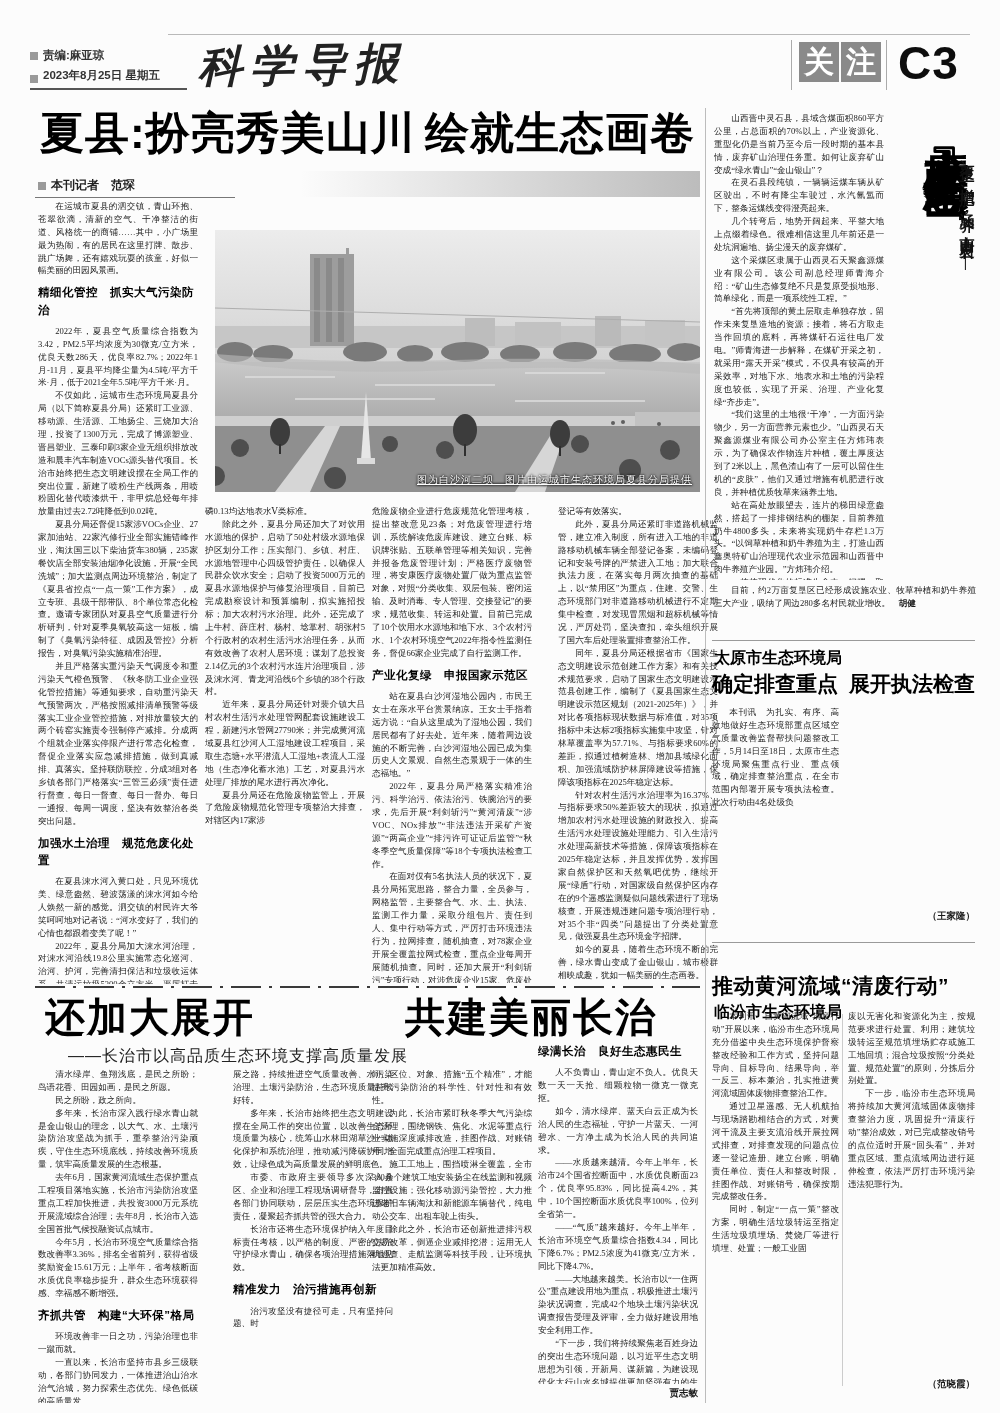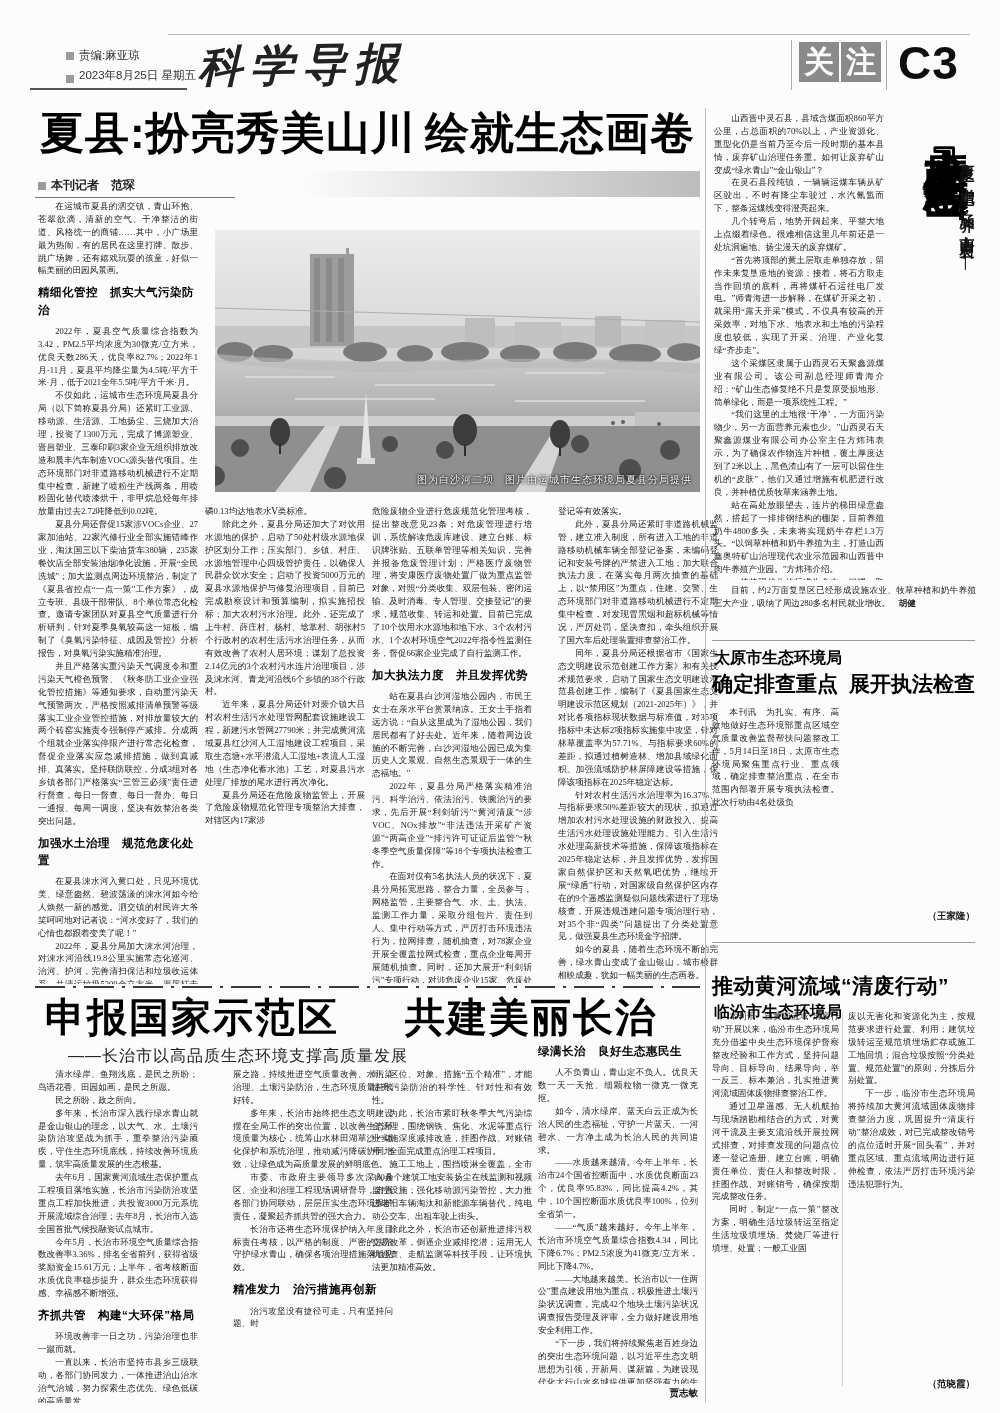--- a/index.html
+++ b/index.html
@@ -1,22 +1,22 @@
 <!DOCTYPE html>
 <html><head>
 <meta charset="utf-8">
 <style>
   html,body{margin:0;padding:0;background:#e9e9e9;}
   .page{position:relative;width:1000px;height:1413px;background:#fcfcfc;margin:0 auto;overflow:hidden;
         font-family:"Liberation Serif","DejaVu Serif",serif;color:#1a1a1a;}
   .abs{position:absolute;}
   
   .top-rule{left:168px;top:34px;width:802px;height:1px;background:#b9b9b9;}
-  .hdr-line{font-size:11.5px;font-weight:normal;color:#333;display:flex;align-items:center;gap:5px;
-            font-family:"Liberation Sans","DejaVu Sans",sans-serif;margin-left:36px;}
+  .hdr-line{font-size:11.5px;font-weight:bold;color:#333;display:flex;align-items:center;gap:5px;
+            font-family:"Liberation Sans","DejaVu Sans",sans-serif;}
   .sq{width:8px;height:8px;background:#9a9a9a;display:inline-block;flex:0 0 auto;}
   .hdr-underline{left:30px;top:88px;width:157px;height:2px;background:#555;}
   .masthead{left:198px;top:36px;font-size:44px;font-weight:bold;font-style:italic;letter-spacing:8px;
             color:#222;transform:rotate(-1deg);font-family:"Liberation Serif","DejaVu Serif",serif;}
   .vline{width:1px;background:#aaa;}
   .edition-box{width:40px;height:40px;background:#8a8a8a;color:#fff;font-weight:900;font-size:30px;
                display:flex;align-items:center;justify-content:center;
                font-family:"Liberation Sans","DejaVu Sans",sans-serif;}
   .page-no{left:898px;top:36px;font-size:46px;font-weight:bold;color:#0d0d0d;
            font-family:"Liberation Sans","DejaVu Sans",sans-serif;letter-spacing:1px;}
@@ -31,21 +31,21 @@
   
   .col{overflow:hidden;font-size:8.6px;line-height:1.5;text-align:justify;color:#1c1c1c;}
   .col p{margin:0;text-indent:2em;}
   .col p.cont{text-indent:0;}
   .col h3{margin:7px 0 6px 0;text-align:left;font-size:11.5px;font-weight:900;color:#000;
           font-family:"Liberation Sans","DejaVu Sans",sans-serif;letter-spacing:0.5px;}
   
   .photo{left:215px;top:230px;width:485px;height:262px;background:#d8d8d8;}
   .photo svg{display:block;}
   .photo-caption{position:absolute;right:8px;bottom:5px;color:#fff;font-size:10px;letter-spacing:1px;
-                 text-shadow:0 0 3px #000,0 0 2px #000;font-family:"Liberation Sans","DejaVu Sans",sans-serif;}
+                 text-shadow:0 0 3px #000,0 0 2px #000;font-family:"Liberation Sans","DejaVu Sans",sans-serif;text-decoration:underline;}
   
   .dashdot{height:2px;background-image:repeating-linear-gradient(90deg,#3a3a3a 0 30px,transparent 30px 38px,#3a3a3a 38px 41px,transparent 41px 49px);}
   .vrule-main{left:705px;top:108px;width:1px;height:1295px;background:#bcbcbc;}
   .hrule{height:1px;background:#9a9a9a;}
   
   .mine-vert{left:884px;top:112px;width:92px;height:530px;writing-mode:vertical-rl;display:flex;gap:8px;}
   .mine-kicker{font-size:15px;letter-spacing:3px;color:#111;font-weight:bold;}
   .mine-head{font-size:45px;font-weight:900;letter-spacing:3px;color:#000;
              font-family:"Liberation Serif","DejaVu Serif",serif;}
   
@@ -96,21 +96,21 @@
     <span class="sq"></span>
     <span>本刊记者　范琛</span>
   </div>
   <div class="abs byline-underline"></div>
   <div class="abs byline-grad"></div>
 
   <div class="abs col" style="left:38px;top:200px;width:160px;height:784px;">
       <p>在运城市夏县的泗交镇，青山环抱、苍翠欲滴，清新的空气、干净整洁的街道、风格统一的商铺……其中，小广场里最为热闹，有的居民在这里打牌、散步、跳广场舞，还有嬉戏玩耍的孩童，好似一幅美丽的田园风景画。</p>
       <h3>精细化管控　抓实大气污染防治</h3>
       <p>2022年，夏县空气质量综合指数为3.42，PM2.5平均浓度为30微克/立方米，优良天数286天，优良率82.7%；2022年1月-11月，夏县平均降尘量为4.5吨/平方千米·月，低于2021全年5.5吨/平方千米·月。</p>
-      <p>不仅如此，运城市生态环境局夏县分局（以下简称夏县分局）还紧盯工业源、移动源、生活源、工地扬尘、三烧加大治理，投资了1300万元，完成了博源塑业、晋昌塑业、三泰印刷3家企业无组织排放改造和晨丰汽车制造VOCs源头替代项目。生态环境部门对非道路移动机械进行不定期集中检查，新建了喷粉生产线两条，用喷粉固化替代喷漆烘干，非甲烷总烃每年排放量由过去2.72吨降低到0.02吨。</p>
+      <p>不仅如此，运城市生态环境局夏县分局（以下简称夏县分局）还紧盯工业源、移动源、生活源、工地扬尘、三烧加大治理，投资了1300万元，完成了博源塑业、晋昌塑业、三泰印刷3家企业无组织排放改造和晨丰汽车制造VOCs源头替代项目。长治市始终把生态文明建设摆在全局工作的突出位置，新建了喷粉生产线两条，用喷粉固化替代喷漆烘干，非甲烷总烃每年排放量由过去2.72吨降低到0.02吨。</p>
       <p>夏县分局还督促15家涉VOCs企业、27家加油站、22家汽修行业全部实施错峰作业，淘汰国三以下柴油货车380辆，235家餐饮店全部安装油烟净化设施，开展“全民洗城”；加大监测点周边环境整治，制定了《夏县省控点“一点一策”工作方案》，成立专班、县级干部带队、8个单位常态化检查。邀请专家团队对夏县空气质量进行分析研判，针对夏季臭氧较高这一短板，编制了《臭氧污染特征、成因及管控》分析报告，对臭氧污染实施精准治理。</p>
       <p>并且严格落实重污染天气调度令和重污染天气橙色预警、《秋冬防工业企业强化管控措施》等通知要求，自动重污染天气预警两次，严格按照减排清单预警等级落实工业企业管控措施，对排放量较大的两个砖窑实施责令强制停产减排。分成两个组就企业落实停限产进行常态化检查，督促企业落实应急减排措施，做到真减排、真落实。坚持联防联控，分成3组对各乡镇各部门严格落实“三管三必须”责任进行督查，每日一督查、每日一督办、每日一通报、每周一调度，坚决有效整治各类突出问题。</p>
       <h3>加强水土治理　规范危废化处置</h3>
       <p>在夏县涑水河入黄口处，只见环境优美、绿意盎然、碧波荡漾的涑水河如今给人焕然一新的感觉。泗交镇的村民许大爷笑呵呵地对记者说：“河水变好了，我们的心情也都跟着变美了呢！”</p>
       <p>2022年，夏县分局加大涑水河治理，对涑水河沿线19.8公里实施常态化巡河、治河、护河，完善清扫保洁和垃圾收运体系，共清运垃圾5300余立方米，严厉打击向河道倾倒垃圾等违法行为；取缔33处散乱排污口，对保留的2处排污口进行规范化建设；抓好涑水河沿线水头镇污水处理厂、南桥村污水处理站稳定运行，确保水质稳定达标；西张桥断面全年3项监测指标COD22、氨氮0.78、总</p>
     </div>
 
   <div class="abs photo">
     <svg width="485" height="262" viewBox="0 0 485 262">
       <defs>
@@ -192,43 +192,43 @@
   </div>
 
   <div class="abs col" style="left:205px;top:505px;width:160px;height:478px;">
       <p class="cont">磷0.13均达地表水Ⅴ类标准。</p>
       <p>除此之外，夏县分局还加大了对饮用水源地的保护，启动了50处村级水源地保护区划分工作；压实部门、乡镇、村庄、水源地管理中心四级管护责任，以确保人民群众饮水安全；启动了投资5000万元的夏县水源地保护与修复治理项目，目前已完成勘察设计和预算编制，拟实施招投标；加大农村污水治理。此外，还完成了上牛村、薛庄村、杨村、埝掌村、胡张村5个行政村的农村生活污水治理任务，从而有效改善了农村人居环境；谋划了总投资2.14亿元的3个农村污水连片治理项目，涉及涑水河、青龙河沿线6个乡镇的38个行政村。</p>
       <p>近年来，夏县分局还针对裴介镇大吕村农村生活污水处理管网配套设施建设工程，新建污水管网27790米；并完成黄河流域夏县红沙河人工湿地建设工程项目，采取生态塘+水平潜流人工湿地+表流人工湿地（生态净化蓄水池）工艺，对夏县污水处理厂排放的尾水进行再次净化。</p>
       <p>夏县分局还在危险废物监管上，开展了危险废物规范化管理专项整治大排查，对辖区内17家涉</p>
     </div>
   <div class="abs col" style="left:372px;top:505px;width:160px;height:478px;">
       <p class="cont">危险废物企业进行危废规范化管理考核，提出整改意见23条；对危废管理进行培训，系统解读危废库建设、建立台账、标识牌张贴、五联单管理等相关知识，完善并报备危废管理计划；严格医疗废物管理，将安康医疗废物处置厂做为重点监管对象，对照“分类收集、双层包装、密闭运输、及时消毒、专人管理、交接登记”的要求，规范收集、转运和处置。目前已完成了10个饮用水水源地和地下水、3个农村污水、1个农村环境空气2022年指令性监测任务，督促66家企业完成了自行监测工作。</p>
-      <h3>加大执法力度　并且发挥优势</h3>
+      <h3>产业化复绿　申报国家示范区</h3>
       <p>站在夏县白沙河湿地公园内，市民王女士在亲水平台赏景纳凉。王女士手指着远方说：“自从这里成为了湿地公园，我们居民都有了好去处。近年来，随着周边设施的不断完善，白沙河湿地公园已成为集历史人文景观、自然生态景观于一体的生态福地。”</p>
       <p>2022年，夏县分局严格落实精准治污、科学治污、依法治污、铁腕治污的要求，先后开展“利剑斩污”“黄河清废”“涉VOC、NOx排放”“非法违法开采矿产资源”“两高企业”“排污许可证证后监管”“秋冬季空气质量保障”等18个专项执法检查工作。</p>
       <p>在面对仅有5名执法人员的状况下，夏县分局拓宽思路，整合力量，全员参与，网格监管，主要整合气、水、土、执法、监测工作力量，采取分组包片、责任到人、集中行动等方式，严厉打击环境违法行为，拉网排查，随机抽查，对78家企业开展全覆盖拉网式检查，重点企业每周开展随机抽查。同时，还加大展开“利剑斩污”专项行动，对涉危废企业15家、危废处置企业2家进行了全覆盖排查整治，确保五联单、危废暂存库、进出台账</p>
     </div>
   <div class="abs col" style="left:538px;top:505px;width:160px;height:478px;margin-left:20px;">
       <p class="cont">登记等有效落实。</p>
       <p>此外，夏县分局还紧盯非道路机械监管，建立准入制度，所有进入工地的非道路移动机械车辆全部登记备案，未编码登记和安装号牌的严禁进入工地；加大联合执法力度，在落实每月两次抽查的基础上，以“禁用区”为重点，住建、交警、生态环境部门对非道路移动机械进行不定期集中检查，对发现冒黑烟和超标机械等情况，严厉处罚，坚决查扣，牵头组织开展了国六车后处理装置排查整治工作。</p>
       <p>同年，夏县分局还根据省市《国家生态文明建设示范创建工作方案》和有关技术规范要求，启动了国家生态文明建设示范县创建工作，编制了《夏县国家生态文明建设示范区规划（2021-2025年）》，并对比各项指标现状数据与标准值，对35项指标中未达标2项指标实施集中攻坚，针对林草覆盖率为57.71%、与指标要求60%的差距，拟通过植树造林、增加县域绿化面积、加强流域防护林屏障建设等措施，保障该项指标在2025年稳定达标。</p>
       <p>针对农村生活污水治理率为16.37%、与指标要求50%差距较大的现状，拟通过增加农村污水处理设施的财政投入、提高生活污水处理设施处理能力、引入生活污水处理高新技术等措施，保障该项指标在2025年稳定达标，并且发挥优势，发挥国家自然保护区和天然氧吧优势，继续开展“绿盾”行动，对国家级自然保护区内存在的9个遥感监测疑似问题线索进行了现场核查，开展违规违建问题专项治理行动，对35个非“四类”问题提出了分类处置意见，做强夏县生态环境金字招牌。</p>
       <p>如今的夏县，随着生态环境不断的完善，绿水青山变成了金山银山，城市楼群相映成趣，犹如一幅美丽的生态画卷。</p>
     </div>
 
   <div class="abs dashdot" style="left:35px;top:986px;width:665px;"></div>
 
   <div class="abs vrule-main"></div>
 
   <div class="abs col" style="left:714px;top:112px;width:170px;height:468px;font-size:8.6px;">
       <p>山西晋中灵石县，县域含煤面积860平方公里，占总面积的70%以上，产业资源化、重型化仍是当前乃至今后一段时期的基本县情，废弃矿山治理任务重。如何让废弃矿山变成“绿水青山”“金山银山”？</p>
       <p>在灵石县段纯镇，一辆辆运煤车辆从矿区驶出，不时有降尘车驶过，水汽氤氲而下，整条运煤线变得澄亮起来。</p>
       <p>几个转弯后，地势开阔起来、平整大地上点缀着绿色。很难相信这里几年前还是一处坑洞遍地、扬尘漫天的废弃煤矿。</p>
+      <p>这个采煤区隶属于山西灵石天聚鑫源煤业有限公司。该公司副总经理师青海介绍：“矿山生态修复绝不只是复原受损地形、简单绿化，而是一项系统性工程。”</p>
       <p>“首先将顶部的黄土层取走单独存放，留作未来复垦造地的资源；接着，将石方取走当作回填的底料，再将煤矸石运往电厂发电。”师青海进一步解释，在煤矿开采之初，就采用“露天开采”模式，不仅具有较高的开采效率，对地下水、地表水和土地的污染程度也较低，实现了开采、治理、产业化复绿“齐步走”。</p>
-      <p>这个采煤区隶属于山西灵石天聚鑫源煤业有限公司。该公司副总经理师青海介绍：“矿山生态修复绝不只是复原受损地形、简单绿化，而是一项系统性工程。”</p>
       <p>“我们这里的土地很‘干净’，一方面污染物少，另一方面营养元素也少。”山西灵石天聚鑫源煤业有限公司办公室主任方炜玮表示，为了确保农作物连片种植，覆土厚度达到了2米以上，黑色渣山有了一层可以留住生机的“皮肤”，他们又通过增施有机肥进行改良，并种植优质牧草来涵养土地。</p>
       <p>站在高处放眼望去，连片的梯田绿意盎然，搭起了一排排钢结构的棚架，目前养殖奶牛4800多头，未来将实现奶牛存栏1.3万头。“以饲草种植和奶牛养殖为主，打造山西鑫奥特矿山治理现代农业示范园和山西晋中肉牛养殖产业园。”方炜玮介绍。</p>
       <p>一栋栋现代化的标准牛舍中，饲喂、取奶、清粪实现高度智能化，形成了“种养结合、循环利用”的闭路产业体系。当地通过采用干湿分离技术，粪污处理后生产成有机肥，对现有2万余亩矿山复垦地改良，可在两三年内全部达到优质有机良田。</p>
     </div>
   <div class="abs mine-vert">
     <span class="mine-head">废弃矿山变生态『金山』</span>
     <span class="mine-kicker">覆土、增肥、涵养，山西灵石——</span>
   </div>
   <div class="abs col" style="left:714px;top:584px;width:262px;height:48px;">
     <p style="text-indent:2em;margin:0;"><span>目前，约2万亩复垦区已经形成设施农业、牧草种植和奶牛养殖三大产业，吸纳了周边280多名村民就业增收。</span>　<b>胡健</b></p>
@@ -256,21 +256,21 @@
       <p>同时，制定“一点一策”整改方案，明确生活垃圾转运至指定生活垃圾填埋场、焚烧厂等进行填埋、处置；一般工业固</p>
     </div>
   <div class="abs vline" style="left:842px;top:1014px;height:372px;background:#ccc;"></div>
   <div class="abs col" style="left:848px;top:1010px;width:127px;height:362px;">
       <p class="cont">废以无害化和资源化为主，按规范要求进行处置、利用；建筑垃圾转运至规范填埋场贮存或施工工地回填；混合垃圾按照“分类处置、规范处置”的原则，分拣后分别处置。</p>
       <p>下一步，临汾市生态环境局将持续加大黄河流域固体废物排查整治力度，巩固提升“清废行动”整治成效，对已完成整改销号的点位适时开展“回头看”，并对重点区域、重点流域周边进行延伸检查，依法严厉打击环境污染违法犯罪行为。</p>
     </div>
   <div class="abs byline-abs" style="left:848px;top:1378px;width:127px;">（范晓霞）</div>
 
   <div class="abs cz-headline">
-    <span>申报国家示范区</span>
+    <span>还加大展开</span>
     <span>共建美丽长治</span>
   </div>
   <div class="abs cz-subtitle">——长治市以高品质生态环境支撑高质量发展</div>
 
   <div class="abs col" style="left:38px;top:1068px;width:160px;height:335px;">
       <p>清水绿岸、鱼翔浅底，是民之所盼；鸟语花香、田园如画，是民之所愿。</p>
       <p>民之所盼，政之所向。</p>
       <p>多年来，长治市深入践行绿水青山就是金山银山的理念，以大气、水、土壤污染防治攻坚战为抓手，重拳整治污染顽疾，守住生态环境底线，持续改善环境质量，筑牢高质量发展的生态根基。</p>
       <p>去年6月，国家黄河流域生态保护重点工程项目落地实施，长治市污染防治攻坚重点工程加快推进，共投资3000万元系统开展流域综合治理；去年8月，长治市入选全国首批气候投融资试点城市。</p>
       <p>今年5月，长治市环境空气质量综合指数改善率3.36%，排名全省前列，获得省级奖励资金15.61万元；上半年，省考核断面水质优良率稳步提升，群众生态环境获得感、幸福感不断增强。</p>

